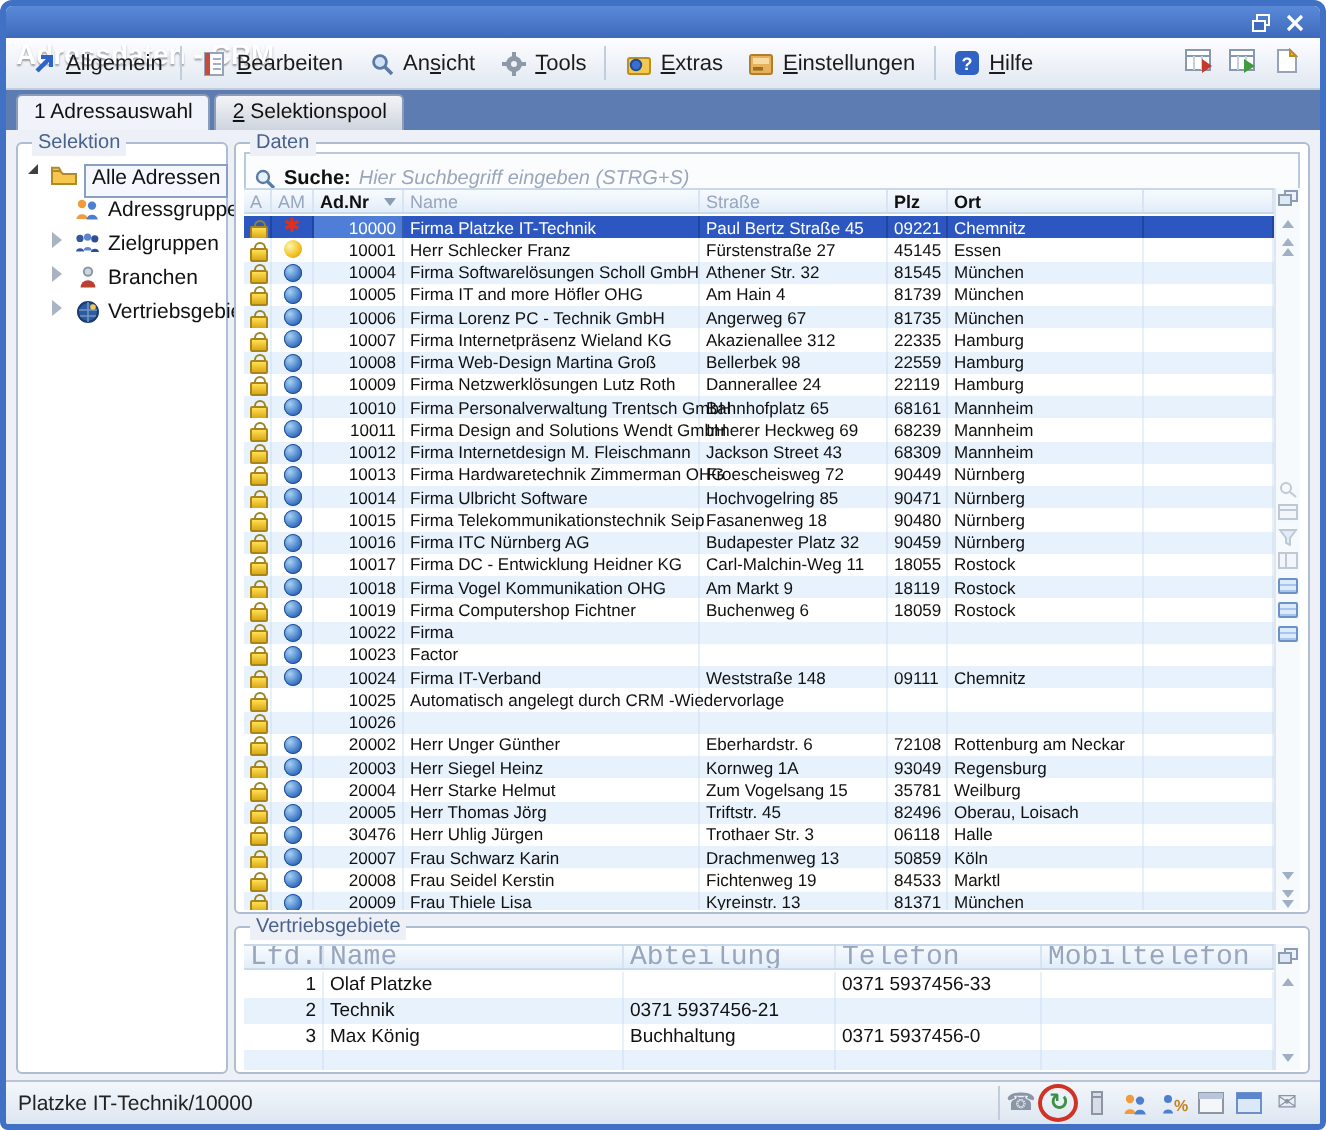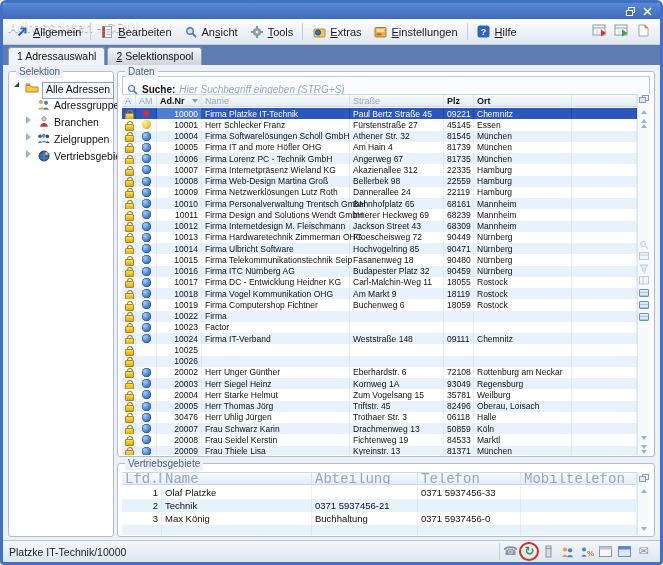--- a/index.html
+++ b/index.html
@@ -277,50 +277,50 @@
               </svg>
             </span>
             <span class="tlab">Adressgruppen</span>
           </div>
           <div class="titem">
             <span class="texp"></span>
             <span class="texp">
               <span class="tri-col"></span>
             </span>
             <span class="ticon">
-              <svg width="12" height="11">
-                <circle cx="6" cy="2.8" r="2.1" fill="#d0d6de" stroke="#8c96a4"></circle>
-                <path d="M2.3 10.8 a3.7 3.7 0 0 1 7.4 0 z" fill="#b8412f"></path>
-              </svg>
-            </span>
-            <span class="tlab">Branchen</span>
-          </div>
-          <div class="titem">
-            <span class="texp"></span>
-            <span class="texp">
-              <span class="tri-col"></span>
-            </span>
-            <span class="ticon">
               <svg width="13" height="11">
                 <circle cx="3" cy="3.2" r="1.8" fill="#33589c"></circle>
                 <path d="M1 9.8 a2.1 2.1 0 0 1 4.1 0 z" fill="#33589c"></path>
                 <circle cx="6.8" cy="2.6" r="1.8" fill="#5b86cf"></circle>
                 <path d="M4.8 9.2 a2.1 2.1 0 0 1 4.1 0 z" fill="#5b86cf"></path>
                 <circle cx="10.4" cy="3.4" r="1.8" fill="#2d4f8f"></circle>
                 <path d="M8.4 10 a2.1 2.1 0 0 1 4.1 0 z" fill="#2d4f8f"></path>
               </svg>
             </span>
             <span class="tlab">Zielgruppen</span>
           </div>
           <div class="titem">
             <span class="texp"></span>
             <span class="texp">
               <span class="tri-col"></span>
             </span>
             <span class="ticon">
+              <svg width="12" height="11">
+                <circle cx="6" cy="2.8" r="2.1" fill="#d0d6de" stroke="#8c96a4"></circle>
+                <path d="M2.3 10.8 a3.7 3.7 0 0 1 7.4 0 z" fill="#b8412f"></path>
+              </svg>
+            </span>
+            <span class="tlab">Branchen</span>
+          </div>
+          <div class="titem">
+            <span class="texp"></span>
+            <span class="texp">
+              <span class="tri-col"></span>
+            </span>
+            <span class="ticon">
               <svg width="12" height="12">
                 <circle cx="6" cy="6" r="5" fill="#2e5a9e" stroke="#183a6e"></circle>
                 <path d="M1.5 5 h9 M2 8 h8 M6 1 v10" stroke="#6f96c8" stroke-width="0.8" fill="none"></path>
                 <circle cx="8.5" cy="3.5" r="1.4" fill="#f4c84e"></circle>
               </svg>
             </span>
             <span class="tlab">Vertriebsgebiete</span>
           </div>
         </div>
     </div>
@@ -657,20 +657,21 @@
               <div class="c">09111</div>
               <div class="c">Chemnitz</div>
               <div class="c"></div>
             </div>
             <div class="grow">
               <div class="c cicon">
                 <span class="lock-i"></span>
               </div>
               <div class="c cicon"></div>
               <div class="c num">10025</div>
+              <div class="c cname">Automatisch angelegt durch CRM -Wiedervorlage</div>
               <div class="c"></div>
               <div class="c"></div>
               <div class="c"></div>
               <div class="c"></div>
             </div>
             <div class="grow alt">
               <div class="c cicon">
                 <span class="lock-i"></span>
               </div>
               <div class="c cicon"></div>

